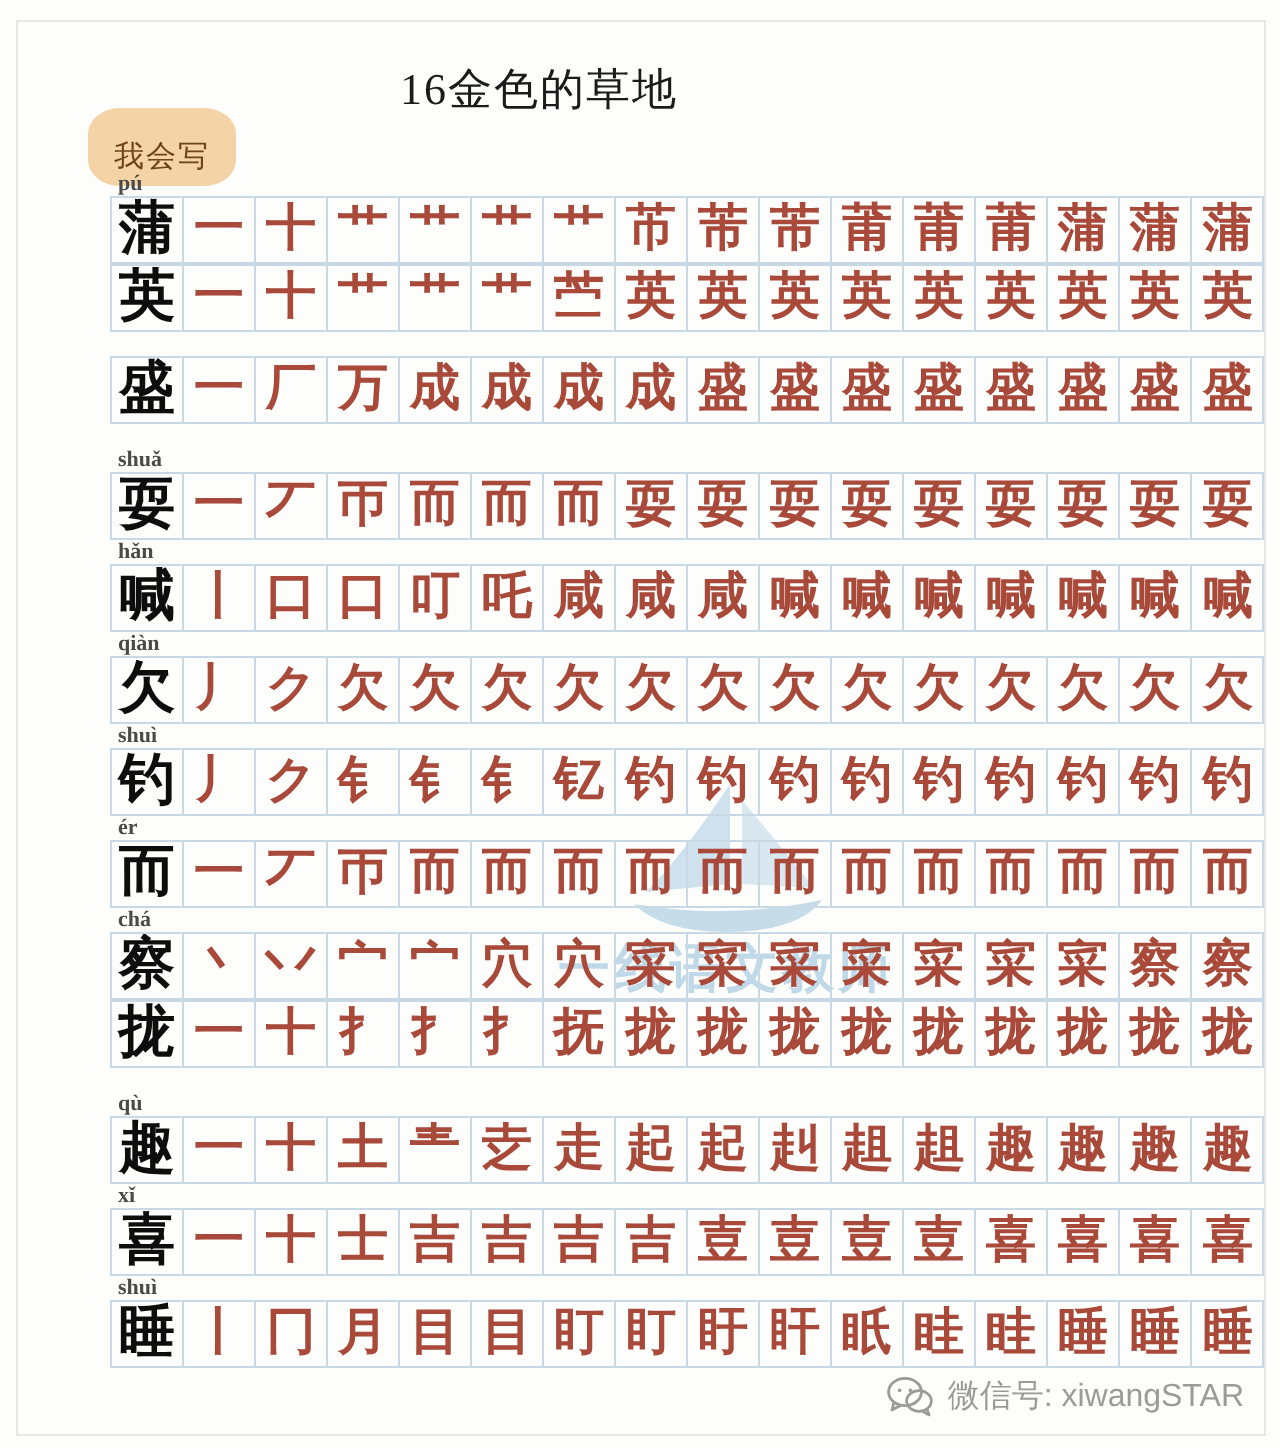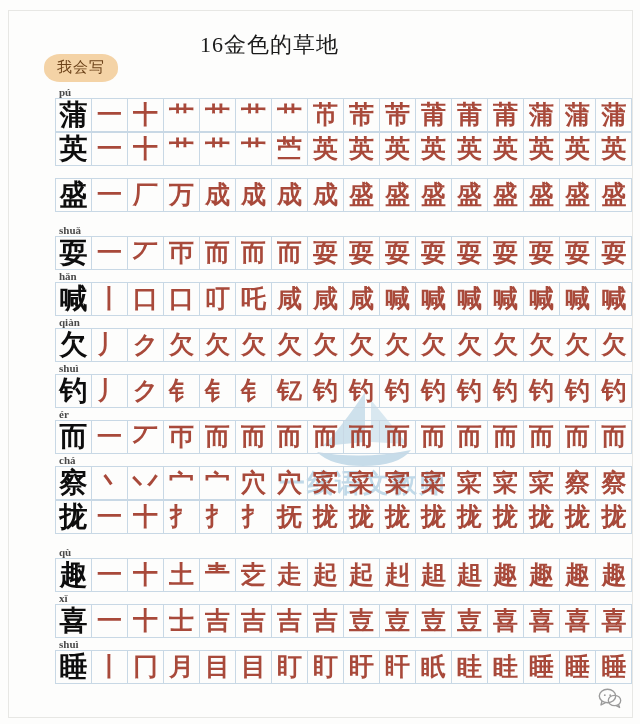--- a/index.html
+++ b/index.html
@@ -11,21 +11,21 @@
     position:absolute;left:8px;top:10px;right:7px;bottom:6px;
     border:1px solid #e7e7e4;pointer-events:none;
   }
   .title{
     position:absolute;top:30px;left:0;width:539px;text-align:center;
     font-size:22px;letter-spacing:1px;color:#1b1b1b;
   }
   .badge{
     position:absolute;left:44px;top:54px;
     background:#f4d3a6;color:#6e441b;font-size:15px;
-    padding:4px 13px 5px 13px;border-radius:16px / 13px;
+    padding:15px 13px 5px 13px;border-radius:16px / 13px;
     letter-spacing:1px;
   }
   .watermark{
     position:absolute;left:238px;top:390px;width:250px;z-index:1;
     text-align:center;opacity:0.55;pointer-events:none;
   }
   .watermark .wm-text{
     font-size:26px;font-weight:bold;letter-spacing:2px;color:#8fbcd8;
     margin-top:-8px;white-space:nowrap;
   }
@@ -353,13 +353,14 @@
   <span class="wechat-icon">
     <svg width="24" height="21" viewBox="0 0 24 21">
       <ellipse cx="9.5" cy="8" rx="8.2" ry="6.8" fill="none" stroke="#9b9b9b" stroke-width="1.4"></ellipse>
       <path d="M4 13 L3 17 L7.5 14.6" fill="none" stroke="#9b9b9b" stroke-width="1.4" stroke-linejoin="round"></path>
       <ellipse cx="16.5" cy="12.5" rx="6.2" ry="5.2" fill="none" stroke="#9b9b9b" stroke-width="1.3"></ellipse>
       <path d="M20.5 16.5 L21.6 19.5 L17.8 17.4" fill="none" stroke="#9b9b9b" stroke-width="1.3" stroke-linejoin="round"></path>
       <circle cx="6.8" cy="7.2" r="0.9" fill="#9b9b9b"></circle>
       <circle cx="12.2" cy="7.2" r="0.9" fill="#9b9b9b"></circle>
     </svg>
   </span>
+  <span>微信号: xiwangSTAR</span>
 </div>
 
 </body></html>

